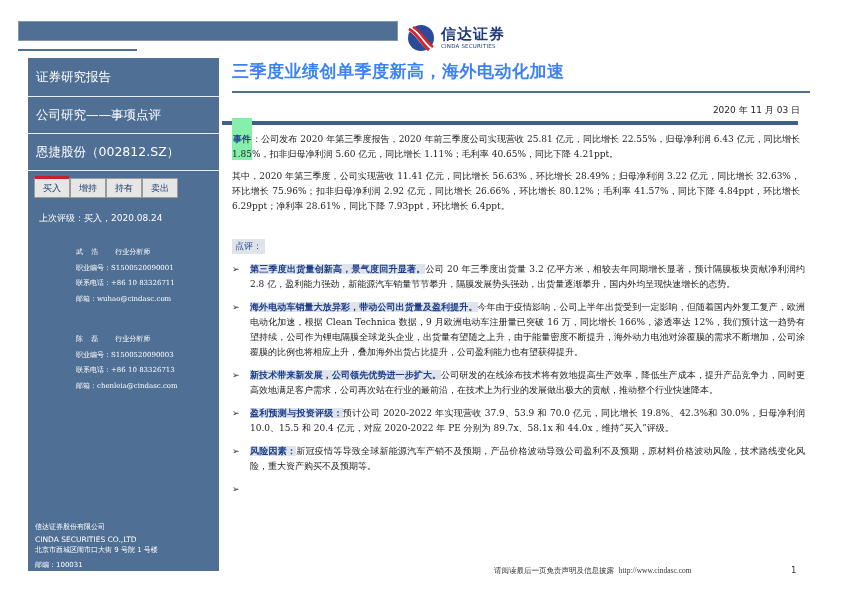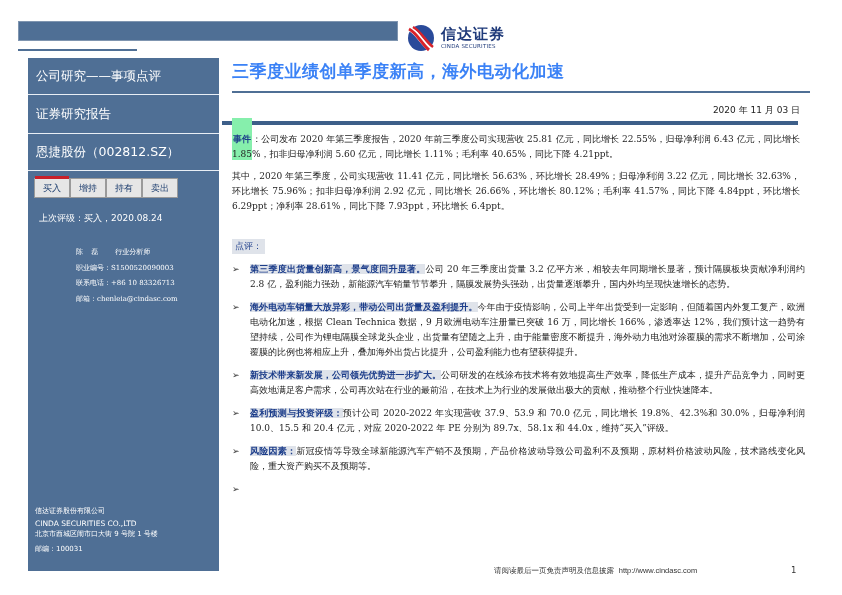--- a/index.html
+++ b/index.html
@@ -19,39 +19,39 @@
     .side-block { padding: 0 8px; height: 37px; display: flex; align-items: center; font-size: 12.5px; border-bottom: 1px solid #e8eef5; margin: 0 0; }
     .side-block.first { height: 39px; }
     .rating-row { display: flex; margin: 7px 6px 14px 6px; height: 20px; align-items: flex-end; }
     .rating-btn { width: 36px; height: 20px; background: #e6e6e6; border: 1px solid #9a9a9a; font-size: 9px; color: #1c3d6e; display: flex; align-items: center; justify-content: center; position: relative; }
     .rating-btn.active::before { content: ""; position: absolute; left: 0; top: -3px; width: 100%; height: 3px; background: #c8202a; }
     .rating-btn.active { border-top: 1px solid #9a9a9a; }
     .prev-rating { font-size: 9px; margin: 12px 0 0 11px; color: #fff; }
     .analyst { margin: 20px 0 0 48px; font-size: 7px; line-height: 15.5px; color: #fff; font-family: "DejaVu Serif", serif; }
     .analyst + .analyst { margin-top: 25px; }
     .analyst .nm { letter-spacing: 3px; margin-right: 14px; }
-    .side-footer { position: absolute; left: 7px; bottom: 16px; font-size: 7px; line-height: 11.5px; color: #fff; }
+    .side-footer { position: absolute; left: 7px; bottom: 0; font-size: 7px; line-height: 11.5px; color: #fff; }
     .side-footer .en { font-size: 7.5px; }
 
     
     .main { position: absolute; left: 232px; top: 58px; width: 575px; }
     .title { font-size: 17px; font-weight: bold; color: #3b82f6; height: 26px; line-height: 26px; letter-spacing: 0.5px; }
     .title-rule { height: 2px; background: #4f6f95; margin-top: 7px; width: 578px; }
     .date-row { text-align: right; font-size: 9px; margin-top: 11px; height: 14px; padding-right: 7px; }
     .date-rule { height: 4px; background: #3d5f89; margin-top: 3px; width: 576px; margin-left: -10px; }
     .para { font-size: 9px; line-height: 15px; margin-top: 7px; text-align: justify; width: 568px; font-family: "DejaVu Serif", serif; }
     .tag-bg { background: #86efac; font-weight: bold; color: #1c3d8a; padding: 16px 1px; }
     .section-hdr { margin-top: 25px; font-size: 9px; font-weight: normal; color: #1c3d8a; background: #dfe3ea; display: inline-block; padding: 1px 3px; font-family: "DejaVu Serif", serif; }
     .bullet { display: flex; margin-top: 8px; width: 575px; }
     .bullet .arrow { width: 18px; flex-shrink: 0; font-size: 9px; line-height: 15px; color: #333; }
     .bullet .txt { font-size: 9px; line-height: 15px; text-align: justify; font-family: "DejaVu Serif", serif; width: 555px; }
     .bullet .hl { background: #dfe3ea; font-weight: bold; color: #1c3d8a; }
 
     .footer-text { position: absolute; left: 494px; top: 566px; font-size: 7.5px; color: #333; font-family: "DejaVu Serif", serif; }
-    .footer-url { font-family: Liberation Sans, sans-serif; }
+    .footer-url { font-family: Liberation Serif, serif; }
     .page-num { position: absolute; left: 791px; top: 565px; font-size: 8.5px; color: #333; }
   </style>
 </head>
 <body>
 
 <div class="top-band"></div>
 <div class="top-thin"></div>
 
 <div class="logo" style="left:406px;">
   <svg class="logo-mark" viewBox="0 0 30 30">
@@ -60,31 +60,37 @@
     <path d="M3 6 C11 10 15 20 23 27" stroke="#d8232a" stroke-width="3" fill="none"></path>
     <path d="M7 4 C15 8 19 18 27 24" stroke="#d8232a" stroke-width="2.5" fill="none"></path>
   </svg>
   <div>
     <div class="logo-text-cn">信达证券</div>
     <div class="logo-text-en">CINDA SECURITIES</div>
   </div>
 </div>
 
 <div class="sidebar">
+  <div class="side-block first">证券研究报告</div>
   <div class="side-block">公司研究——事项点评</div>
-  <div class="side-block first">证券研究报告</div>
   <div class="side-block">恩捷股份（002812.SZ）</div>
   <div class="rating-row">
     <div class="rating-btn active">买入</div>
     <div class="rating-btn">增持</div>
     <div class="rating-btn">持有</div>
     <div class="rating-btn">卖出</div>
   </div>
   <div class="prev-rating">上次评级：买入，2020.08.24</div>
 
+  <div class="analyst">
+    <div><span class="nm">武  浩</span><span>行业分析师</span></div>
+    <div>职业编号：S1500520090001</div>
+    <div>联系电话：+86 10 83326711</div>
+    <div>邮箱：wuhao@cindasc.com</div>
+  </div>
   <div class="analyst">
     <div><span class="nm">陈  磊</span><span>行业分析师</span></div>
     <div>职业编号：S1500520090003</div>
     <div>联系电话：+86 10 83326713</div>
     <div>邮箱：chenleia@cindasc.com</div>
   </div>
 
   <div class="side-footer">
     <div>信达证券股份有限公司</div>
     <div class="en">CINDA SECURITIES CO.,LTD</div>

